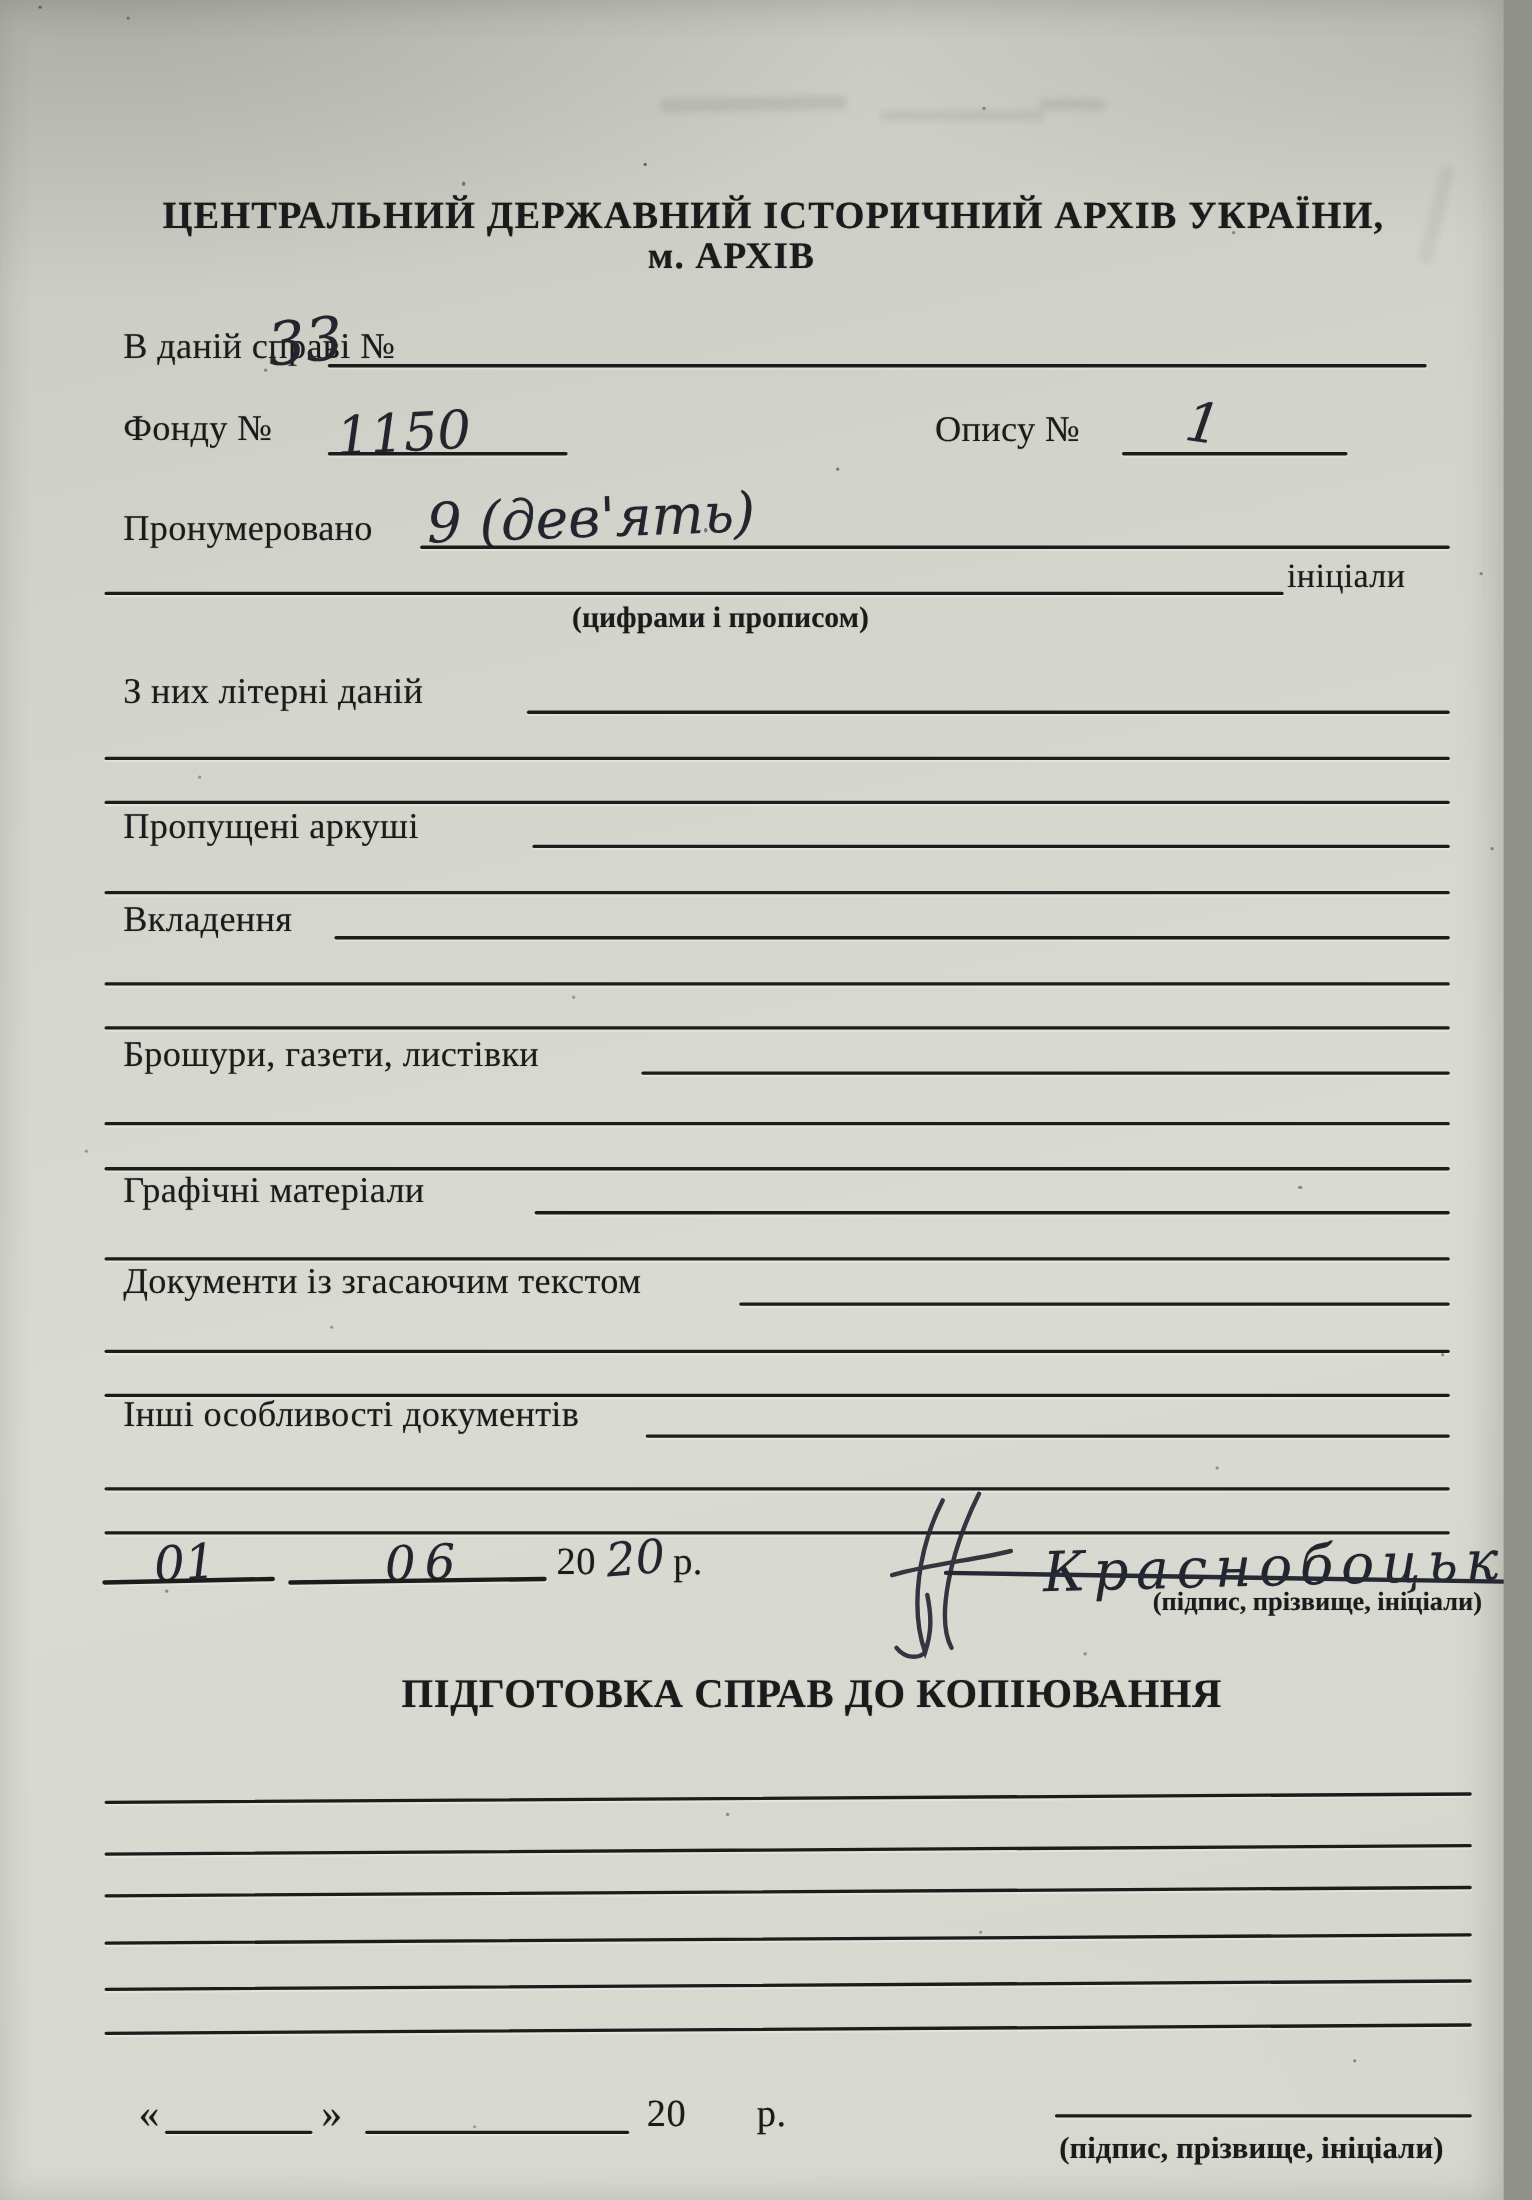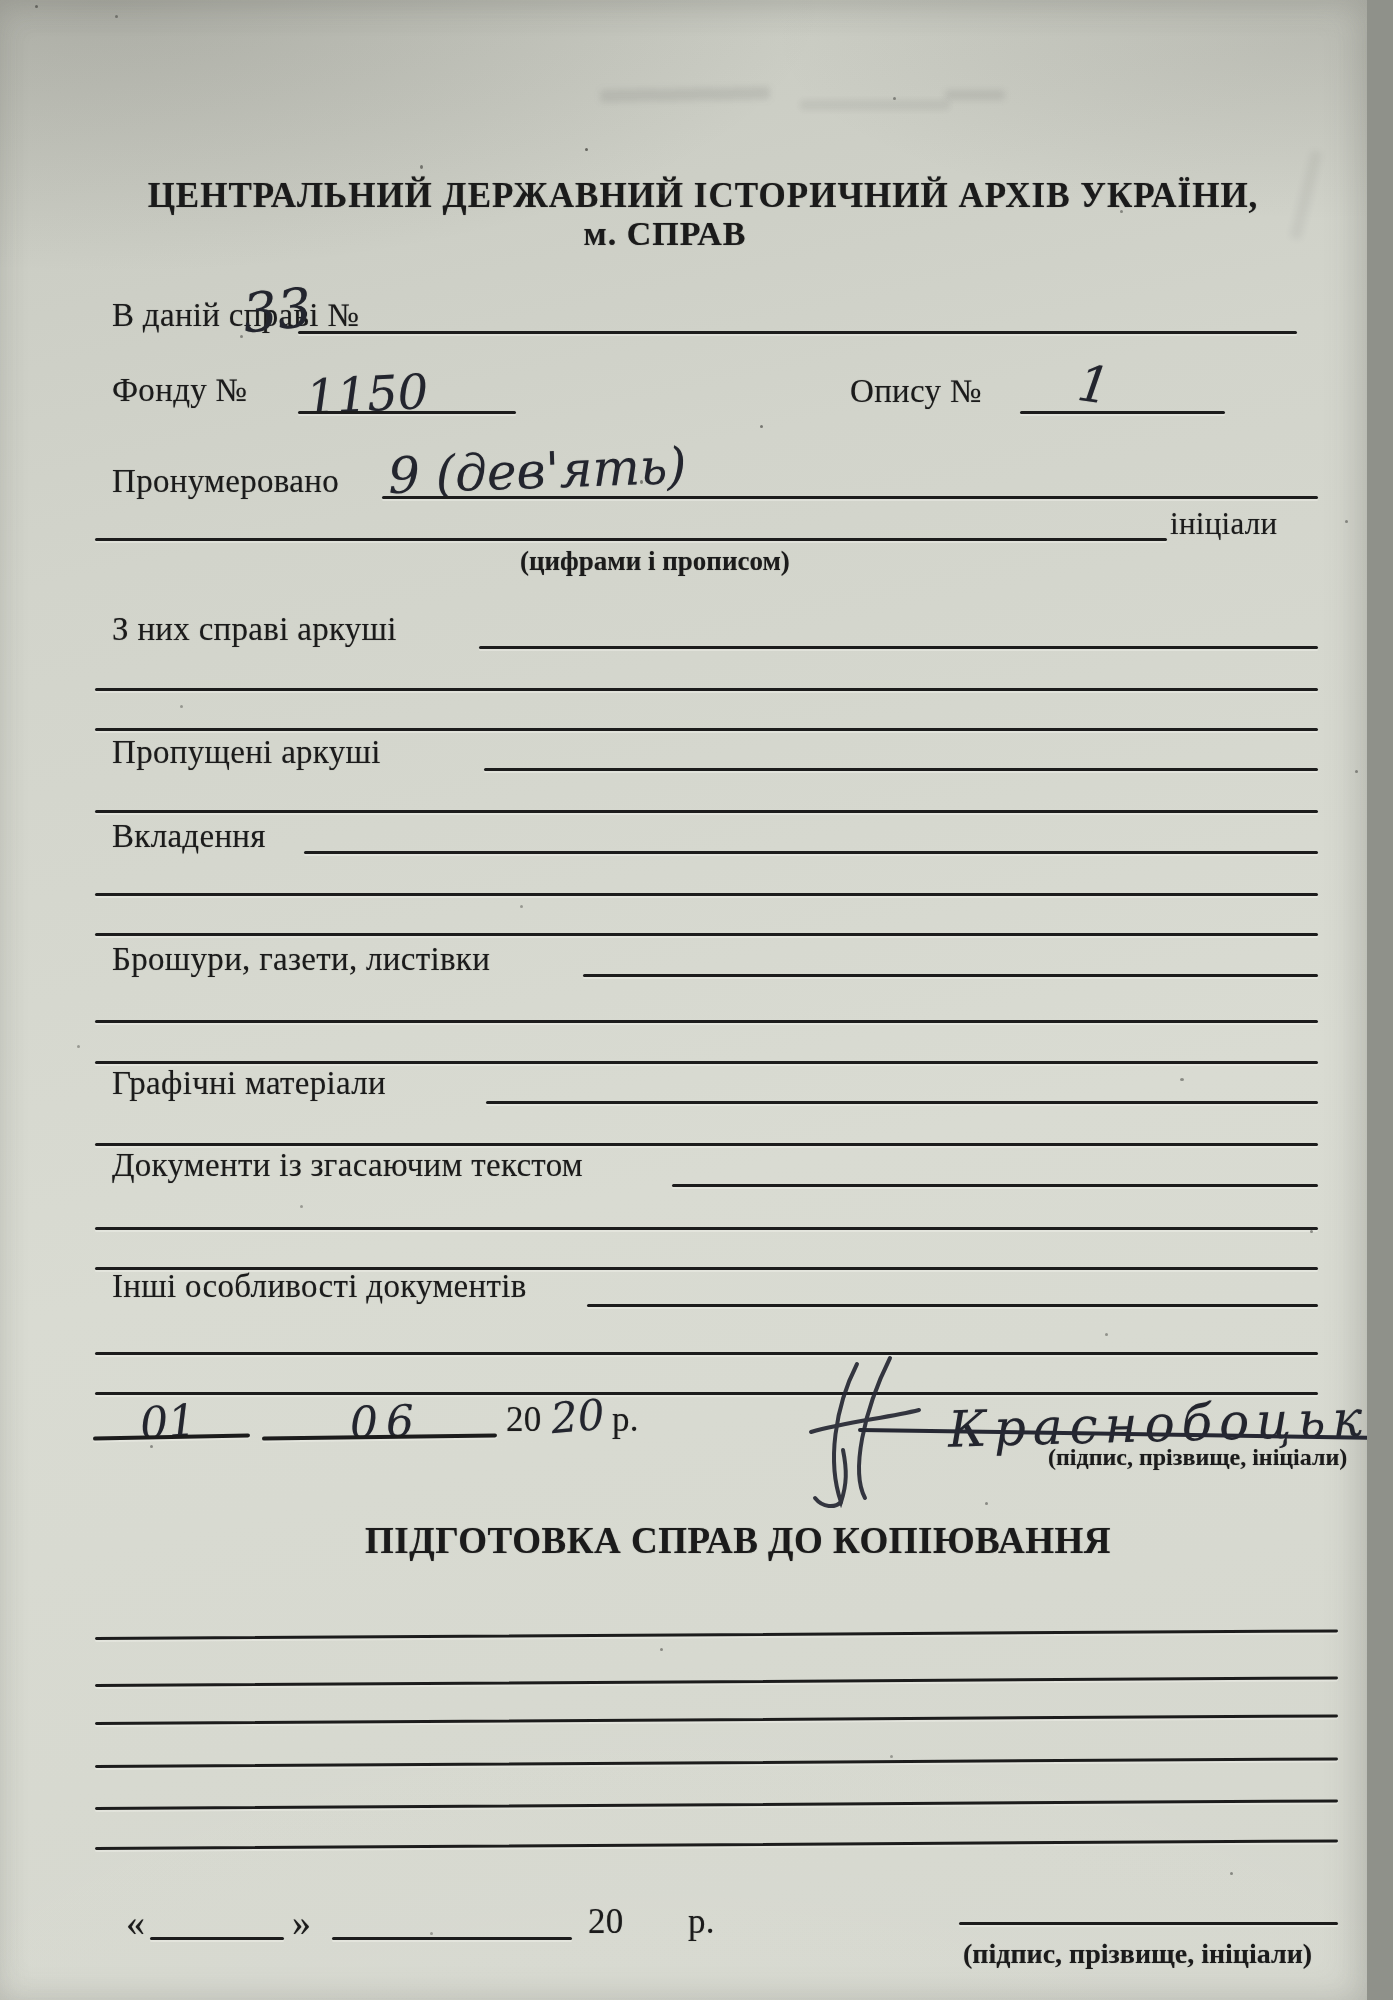--- a/index.html
+++ b/index.html
@@ -30,42 +30,42 @@
 <body>
 
 <div class="page">
 
   <div class="ghost" style="left:600px;top:88px;width:170px;height:13px;transform:rotate(-1deg);"></div>
   <div class="ghost" style="left:800px;top:100px;width:150px;height:10px;opacity:.8;"></div>
   <div class="ghost" style="left:945px;top:90px;width:60px;height:10px;"></div>
   <div class="ghost" style="left:1300px;top:150px;width:12px;height:90px;transform:rotate(14deg);opacity:.6;"></div>
 
   <div class="ttl" style="left:56px;width:1294px;top:176px;font-size:35px;letter-spacing:1px;">ЦЕНТРАЛЬНИЙ ДЕРЖАВНИЙ ІСТОРИЧНИЙ АРХІВ УКРАЇНИ,</div>
-  <div class="ttl" style="left:0px;width:1330px;top:215px;font-size:34px;letter-spacing:1px;">м. СПРАВ</div>
+  <div class="ttl" style="left:0px;width:1330px;top:215px;font-size:34px;letter-spacing:1px;">м. АРХІВ</div>
 
   <div class="lbl bold" style="left:112px;top:297px;">В даній справі №</div>
   <div class="hw" style="left:243px;top:279px;font-size:54px;transform:rotate(-6deg);">33</div>
   <div class="ln" style="left:298px;top:331px;width:999px;"></div>
 
   <div class="lbl bold" style="left:112px;top:372px;">Фонду №</div>
   <div class="hw" style="left:306px;top:366px;font-size:48px;transform:rotate(-3deg);">1150</div>
   <div class="ln" style="left:298px;top:411px;width:218px;"></div>
 
   <div class="lbl bold" style="left:850px;top:373px;">Опису №</div>
   <div class="hw" style="left:1078px;top:356px;font-size:50px;transform:rotate(8deg);">1</div>
   <div class="ln" style="left:1020px;top:411px;width:205px;"></div>
 
   <div class="lbl" style="left:112px;top:463px;">Пронумеровано</div>
   <div class="hw" style="left:388px;top:442px;font-size:50px;transform:rotate(-2deg);">9 (дев'ять)</div>
   <div class="ln" style="left:382px;top:496px;width:936px;"></div>
   <div class="ln" style="left:95px;top:538px;width:1072px;"></div>
   <div class="lbl" style="left:1170px;top:506px;font-size:31px;">ініціали</div>
   <div class="cap" style="left:520px;top:546px;font-size:27px;">(цифрами і прописом)</div>
 
-  <div class="lbl" style="left:112px;top:611px;">З них справі аркуші</div>
+  <div class="lbl" style="left:112px;top:611px;">З них літерні даній</div>
   <div class="ln" style="left:479px;top:646px;width:839px;"></div>
   <div class="ln" style="left:95px;top:688px;width:1223px;"></div>
   <div class="ln" style="left:95px;top:728px;width:1223px;"></div>
 
   <div class="lbl" style="left:112px;top:734px;">Пропущені аркуші</div>
   <div class="ln" style="left:484px;top:768px;width:834px;"></div>
   <div class="ln" style="left:95px;top:810px;width:1223px;"></div>
 
   <div class="lbl" style="left:112px;top:818px;font-family:Liberation Serif, serif;">Вкладення</div>
   <div class="ln" style="left:304px;top:851px;width:1014px;"></div>

